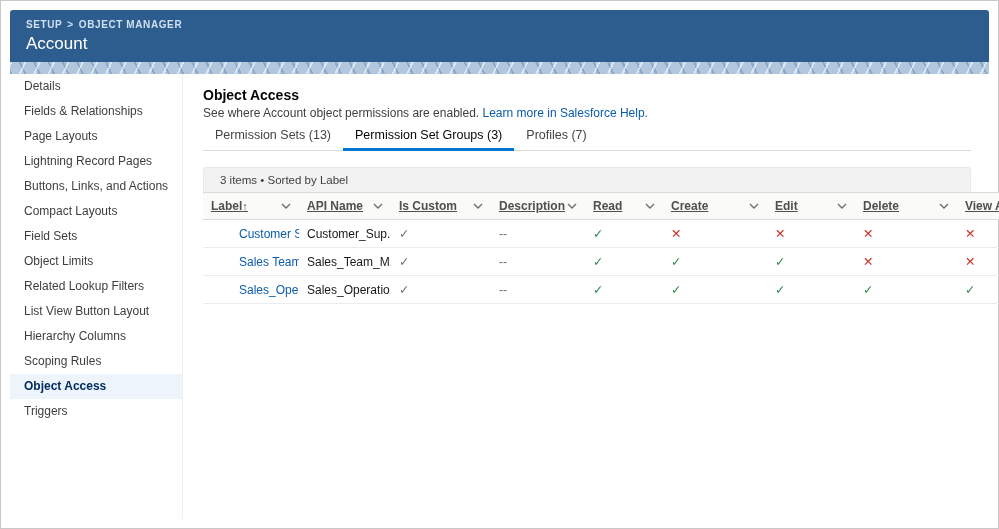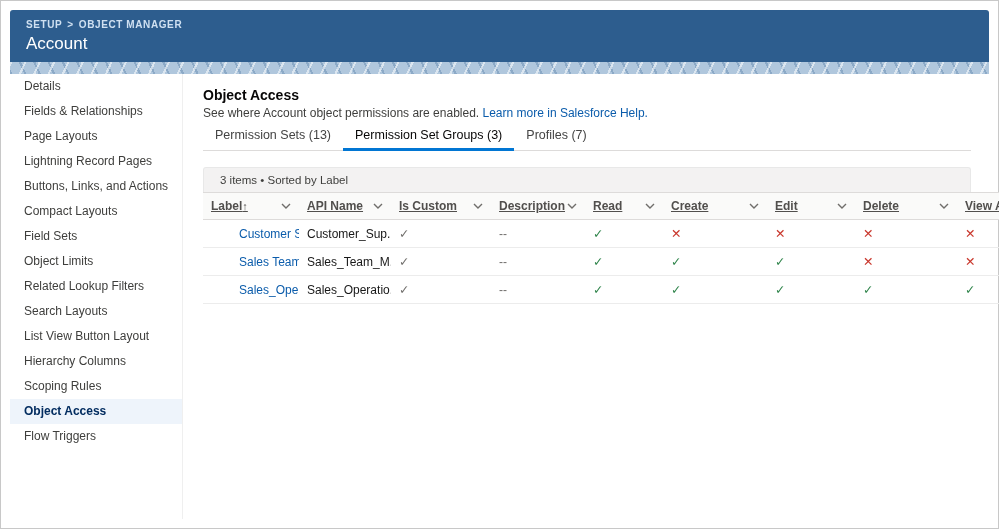--- a/index.html
+++ b/index.html
@@ -61,26 +61,25 @@
     <nav class="sidebar">
         <div class="side-item"><span>Details</span></div>
         <div class="side-item"><span>Fields &amp; Relationships</span></div>
         <div class="side-item"><span>Page Layouts</span></div>
         <div class="side-item"><span>Lightning Record Pages</span></div>
         <div class="side-item"><span>Buttons, Links, and Actions</span></div>
         <div class="side-item"><span>Compact Layouts</span></div>
         <div class="side-item"><span>Field Sets</span></div>
         <div class="side-item"><span>Object Limits</span></div>
         <div class="side-item"><span>Related Lookup Filters</span></div>
-        <div class="side-item"><span>Search Layouts</span></div>
         <div class="side-item"><span>List View Button Layout</span></div>
         <div class="side-item"><span>Hierarchy Columns</span></div>
         <div class="side-item"><span>Scoping Rules</span></div>
         <div class="side-item selected"><span>Object Access</span></div>
-        <div class="side-item"><span>Flow Triggers</span></div>
+        <div class="side-item"><span>Triggers</span></div>
       </nav>
     <main class="main">
       <h2 class="main-title">Object Access</h2>
       <p class="desc">
         <span>See where Account object permissions are enabled.</span>
         <a>Learn more in Salesforce Help.</a>
       </p>
       <div class="tabs">
           <div class="tab">Permission Sets (13)</div>
           <div class="tab active">Permission Set Groups (3)</div>

